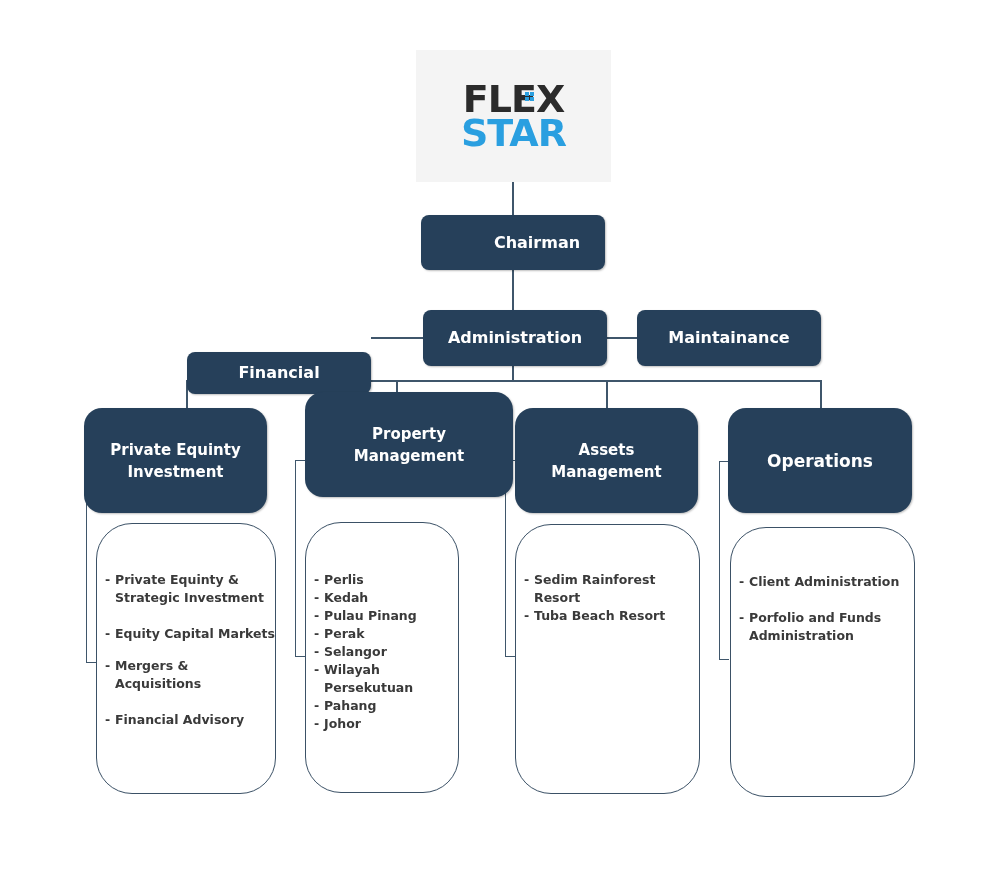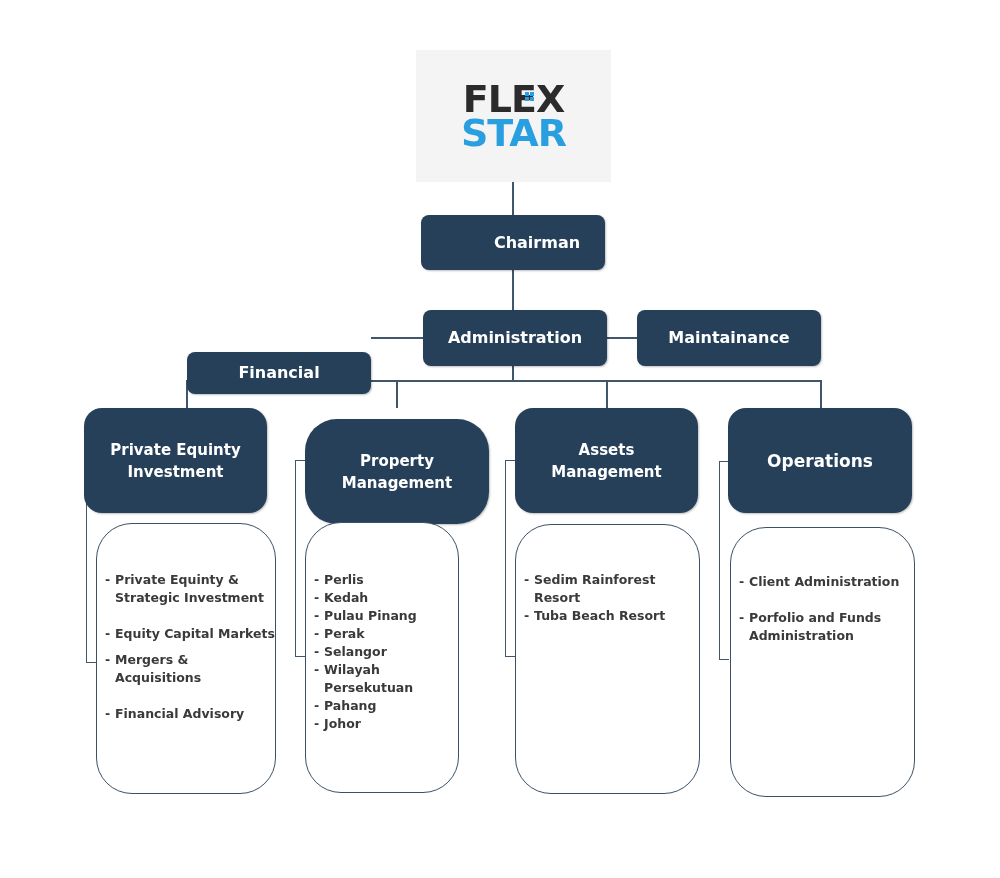--- a/index.html
+++ b/index.html
@@ -70,21 +70,21 @@
 <div class="abs node" style="left:637px; top:310px; width:184px; height:56px;">
   <span>Maintainance</span>
 </div>
 
 <div class="abs node dept" style="left:84px; top:408px; width:183px; height:105px;">
   <div>
     <div>Private Equinty</div>
     <div>Investment</div>
   </div>
 </div>
-<div class="abs node dept" style="left:305px; top:419px; width:184px; height:105px;border-radius:32px;">
+<div class="abs node dept" style="left:305px; top:392px; width:208px; height:105px;">
   <div>
     <div>Property</div>
     <div>Management</div>
   </div>
 </div>
 <div class="abs node dept" style="left:515px; top:408px; width:183px; height:105px;">
   <div>
     <div>Assets</div>
     <div>Management</div>
   </div>
@@ -92,21 +92,21 @@
 <div class="abs node dept" style="left:728px; top:408px; width:184px; height:105px; font-size:17px;">
   <div>
     <div>Operations</div>
   </div>
 </div>
 
 <div class="abs detail" style="left:96px; top:523px; width:180px; height:271px;">
   <ul style="position:absolute; left:8px; top:47px;">
     <li><span>Private Equinty &amp;</span><br><span>Strategic Investment</span></li>
     <li style="margin-top:18px;"><span>Equity Capital Markets</span></li>
-    <li style="margin-top:8px;"><span>Mergers &amp; Acquisitions</span></li>
+    <li style="margin-top:14px;"><span>Mergers &amp; Acquisitions</span></li>
     <li style="margin-top:18px;"><span>Financial Advisory</span></li>
   </ul>
 </div>
 
 <div class="abs detail" style="left:305px; top:522px; width:154px; height:271px;">
   <ul style="position:absolute; left:8px; top:48px;">
     <li>Perlis</li>
     <li>Kedah</li>
     <li>Pulau Pinang</li>
     <li>Perak</li>

